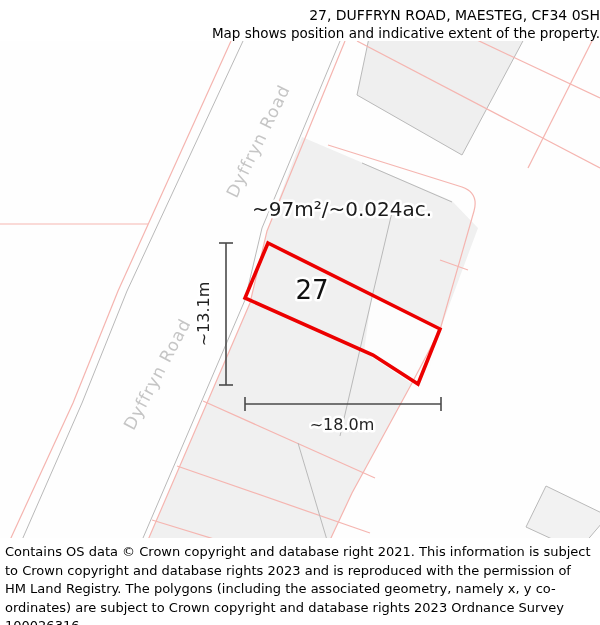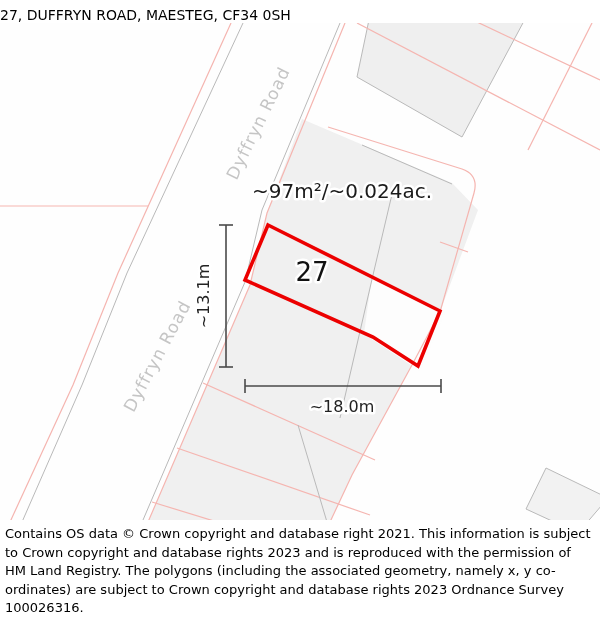--- a/index.html
+++ b/index.html
@@ -1,40 +1,41 @@
 <!DOCTYPE html>
 <html><head>
 <meta charset="utf-8">
 <style>
   html,body{margin:0;padding:0;}
   body{
     width:600px;height:625px;background:#ffffff;
     font-family:"DejaVu Sans","Liberation Sans",sans-serif;
     color:#000;overflow:hidden;
   }
-  .header{text-align:left;padding-top:7px;}
+  .header{text-align:right;padding-top:7px;}
   .title{font-size:14px;line-height:16px;}
   .subtitle{font-size:13.5px;line-height:16px;margin-top:2px;}
   .map-wrap{width:600px;height:497px;position:relative;}
   svg{display:block;}
   svg text{font-family:"DejaVu Sans","Liberation Sans",sans-serif;}
   .halo{paint-order:stroke;stroke:#ffffff;stroke-width:5px;stroke-linejoin:round;}
   .road-label{fill:#c5c5c5;font-size:17px;letter-spacing:1px;}
   .area-label{fill:#1a1a1a;font-size:20px;}
   .plot-label{fill:#111111;font-size:26px;}
   .dim-label{fill:#222222;font-size:16px;}
   .footer{
     font-size:13px;line-height:18.5px;padding:5px 6px 0 5px;width:589px;
   }
 </style>
 </head>
 <body>
 
 <div class="header">
   <div class="title">27, DUFFRYN ROAD, MAESTEG, CF34 0SH</div>
+  <div class="subtitle">Map shows position and indicative extent of the property.</div>
 </div>
 
 <div class="map-wrap">
 <svg width="600" height="497" viewBox="0 38 600 497">
 
   <rect x="0" y="38" width="600" height="497" fill="#fefefe"></rect>
 
   <polygon points="302,134 452,198 478,225 440,327 412,380 352,490 330,537 148,537 250,300 267,228" fill="#f0f0f0"></polygon>
 
   <polygon points="372,291 445,327 420,386 364,349" fill="#fdfdfd"></polygon>

